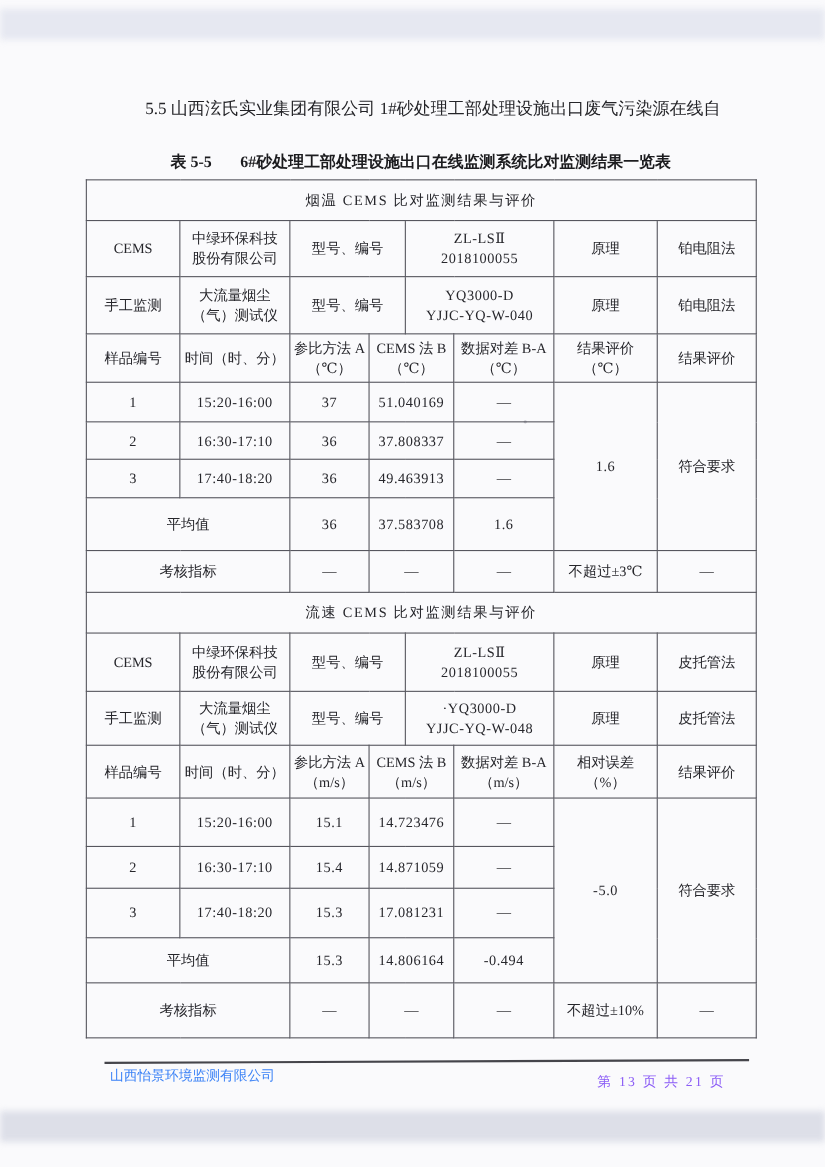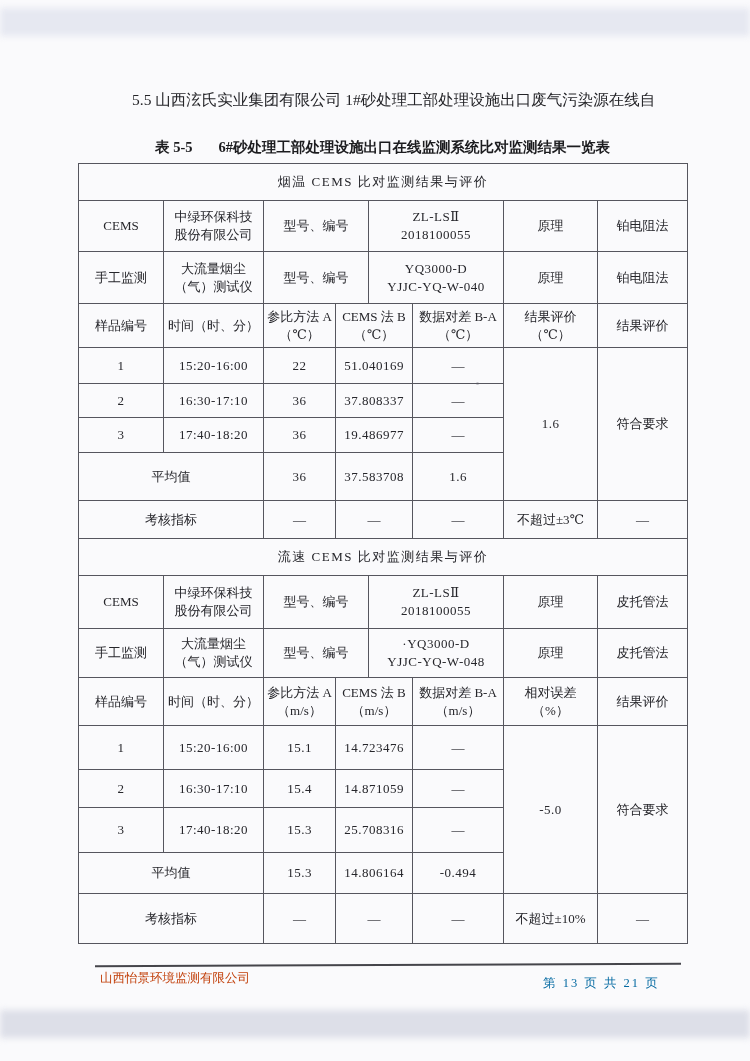--- a/index.html
+++ b/index.html
@@ -28,23 +28,23 @@
     border:1px solid #56565e; text-align:center; vertical-align:middle;
     font-size:13px; padding:1px 2px; line-height:1.35; color:#26262b;
     overflow:hidden;
   }
   td.section { font-size:14.5px; letter-spacing:1.5px; color:#202024; }
   .pre { white-space:pre-line; }
   .num { letter-spacing:.5px; }
 
   .footer-line { position:absolute; left:95px; top:964px; width:586px; height:2px;
                  background:#45454b; transform:rotate(-0.25deg); }
-  .footer-company { position:absolute; left:100px; top:970px; font-size:12.5px; color:#c2410c;text-align:right; }
+  .footer-company { position:absolute; left:100px; top:970px; font-size:12.5px; color:#3b82f6;text-align:right; }
   .footer-page { position:absolute; left:543px; top:975px; font-size:12.5px;
-                 letter-spacing:2px; color:#0369a1; }
+                 letter-spacing:2px; color:#8b5cf6; }
 </style>
 </head>
 <body>
 
 <div class="page">
 
   <div class="band band-top"></div>
   <div class="band band-bottom"></div>
   <div class="speck" style="left:104px;top:272px;width:3px;height:3px;"></div>
   <div class="speck" style="left:96px;top:320px;width:4px;height:4px;"></div>
@@ -103,38 +103,38 @@
 （℃）</td>
       <td class="pre">数据对差 B-A
 （℃）</td>
       <td class="pre">结果评价
 （℃）</td>
       <td>结果评价</td>
     </tr>
     <tr style="height:36px">
       <td class="num">1</td>
       <td class="num">15:20-16:00</td>
-      <td class="num">22</td>
+      <td class="num">37</td>
       <td colspan="2" class="num">51.040169</td>
       <td>—</td>
       <td rowspan="4" class="num">1.6</td>
       <td rowspan="4">符合要求</td>
     </tr>
     <tr style="height:34px">
       <td class="num">2</td>
       <td class="num">16:30-17:10</td>
       <td class="num">36</td>
       <td colspan="2" class="num">37.808337</td>
       <td>—</td>
     </tr>
     <tr style="height:35px">
       <td class="num">3</td>
       <td class="num">17:40-18:20</td>
       <td class="num">36</td>
-      <td colspan="2" class="num">19.486977</td>
+      <td colspan="2" class="num">49.463913</td>
       <td>—</td>
     </tr>
     <tr style="height:48px">
       <td colspan="2">平均值</td>
       <td class="num">36</td>
       <td colspan="2" class="num">37.583708</td>
       <td class="num">1.6</td>
     </tr>
     <tr style="height:38px">
       <td colspan="2">考核指标</td>
@@ -194,21 +194,21 @@
       <td class="num">2</td>
       <td class="num">16:30-17:10</td>
       <td class="num">15.4</td>
       <td colspan="2" class="num">14.871059</td>
       <td>—</td>
     </tr>
     <tr style="height:45px">
       <td class="num">3</td>
       <td class="num">17:40-18:20</td>
       <td class="num">15.3</td>
-      <td colspan="2" class="num">25.708316</td>
+      <td colspan="2" class="num">17.081231</td>
       <td>—</td>
     </tr>
     <tr style="height:41px">
       <td colspan="2">平均值</td>
       <td class="num">15.3</td>
       <td colspan="2" class="num">14.806164</td>
       <td class="num">-0.494</td>
     </tr>
     <tr style="height:50px">
       <td colspan="2">考核指标</td>

